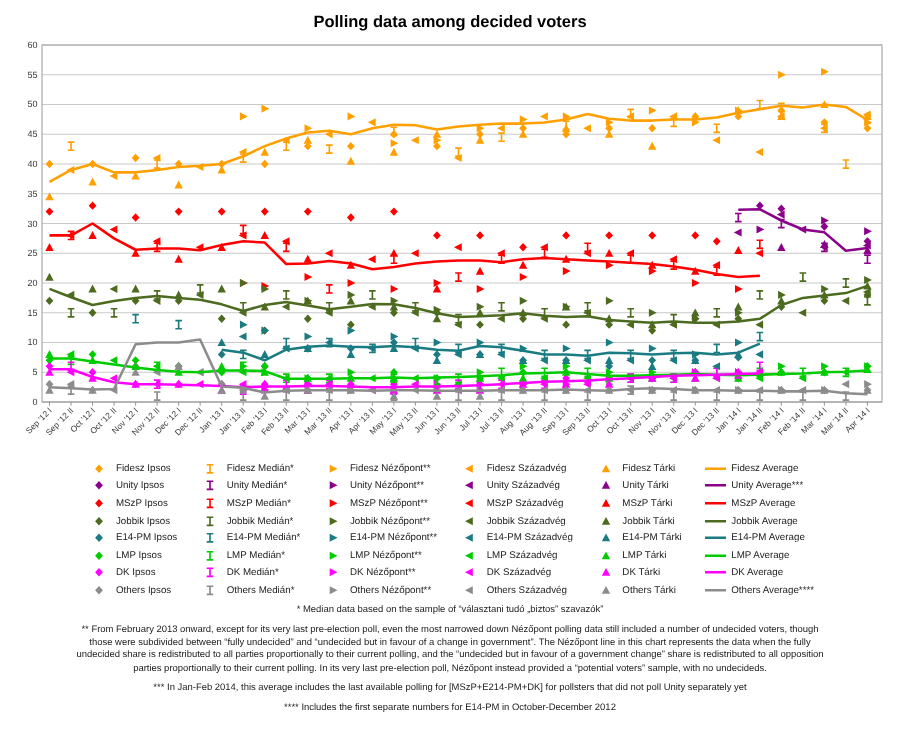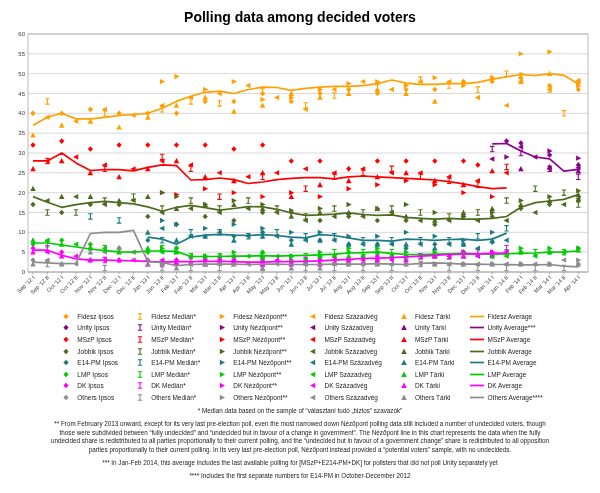--- a/index.html
+++ b/index.html
@@ -1,17 +1,17 @@
 <!DOCTYPE html>
 <html><head>
 <meta charset="utf-8">
 <style>
   html,body{margin:0;padding:0;}
   body{width:600px;height:493px;background:#ffffff;font-family:"Liberation Sans",sans-serif;overflow:hidden;}
-  .title{text-align:center;font-size:14px;font-weight:bold;color:#000;padding-top:9px;}
+  .title{text-align:center;font-size:11px;font-weight:bold;color:#000;padding-top:9px;}
   #chart-svg{display:block;margin-top:2px;}
   #chart-svg text.tick{font-size:6px;fill:#3b3b3b;font-family:"Liberation Sans",sans-serif;}
   #chart-svg text.xlab{font-size:5.6px;fill:#3b3b3b;font-family:"Liberation Sans",sans-serif;}
   #legend{display:flex;justify-content:center;gap:13px;margin-top:0px;}
   .lcol{display:flex;flex-direction:column;gap:1px;}
   .litem{display:flex;align-items:center;gap:2px;font-size:6.5px;color:#222;height:10.6px;white-space:nowrap;}
   .fn{font-size:6.3px;color:#1a1a1a;text-align:center;line-height:1.35;}
   .fn1{margin-top:4px;}
   .fn2{width:505px;margin:5px auto 0;}
   .fn3{width:540px;margin:5px auto 0;}

